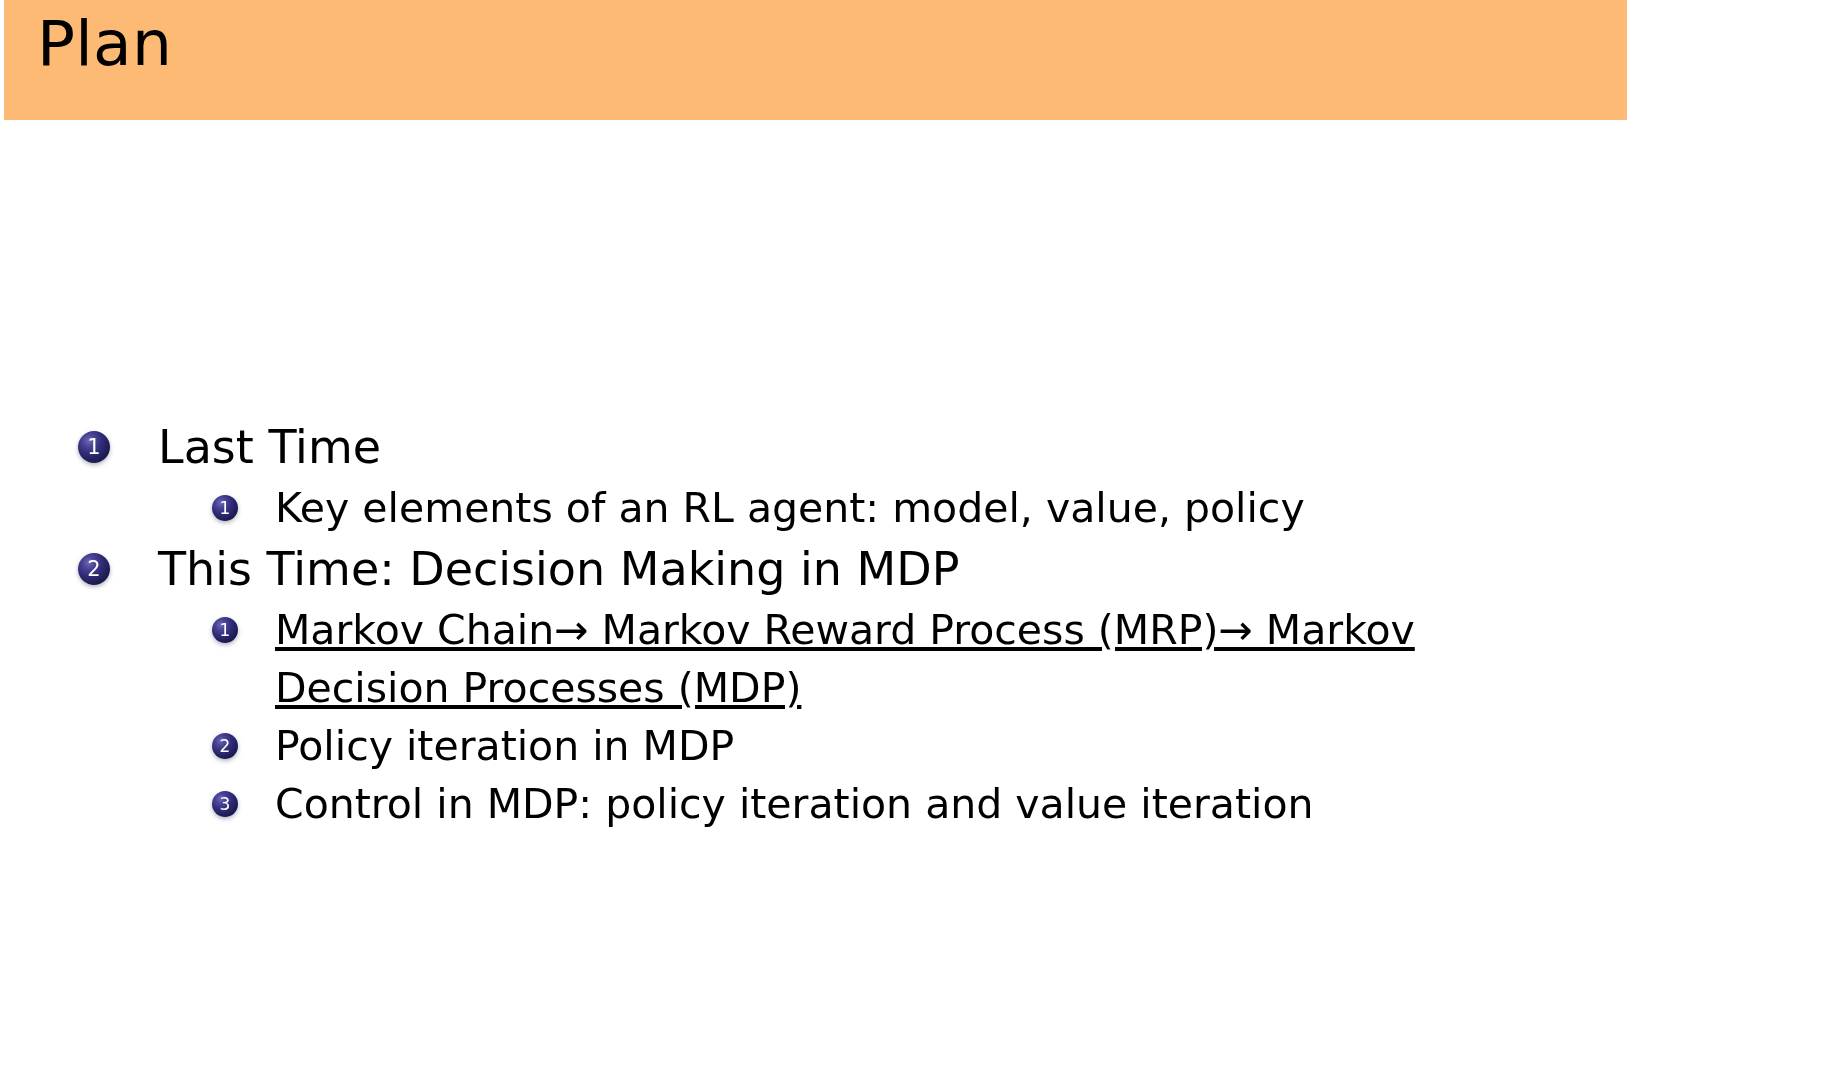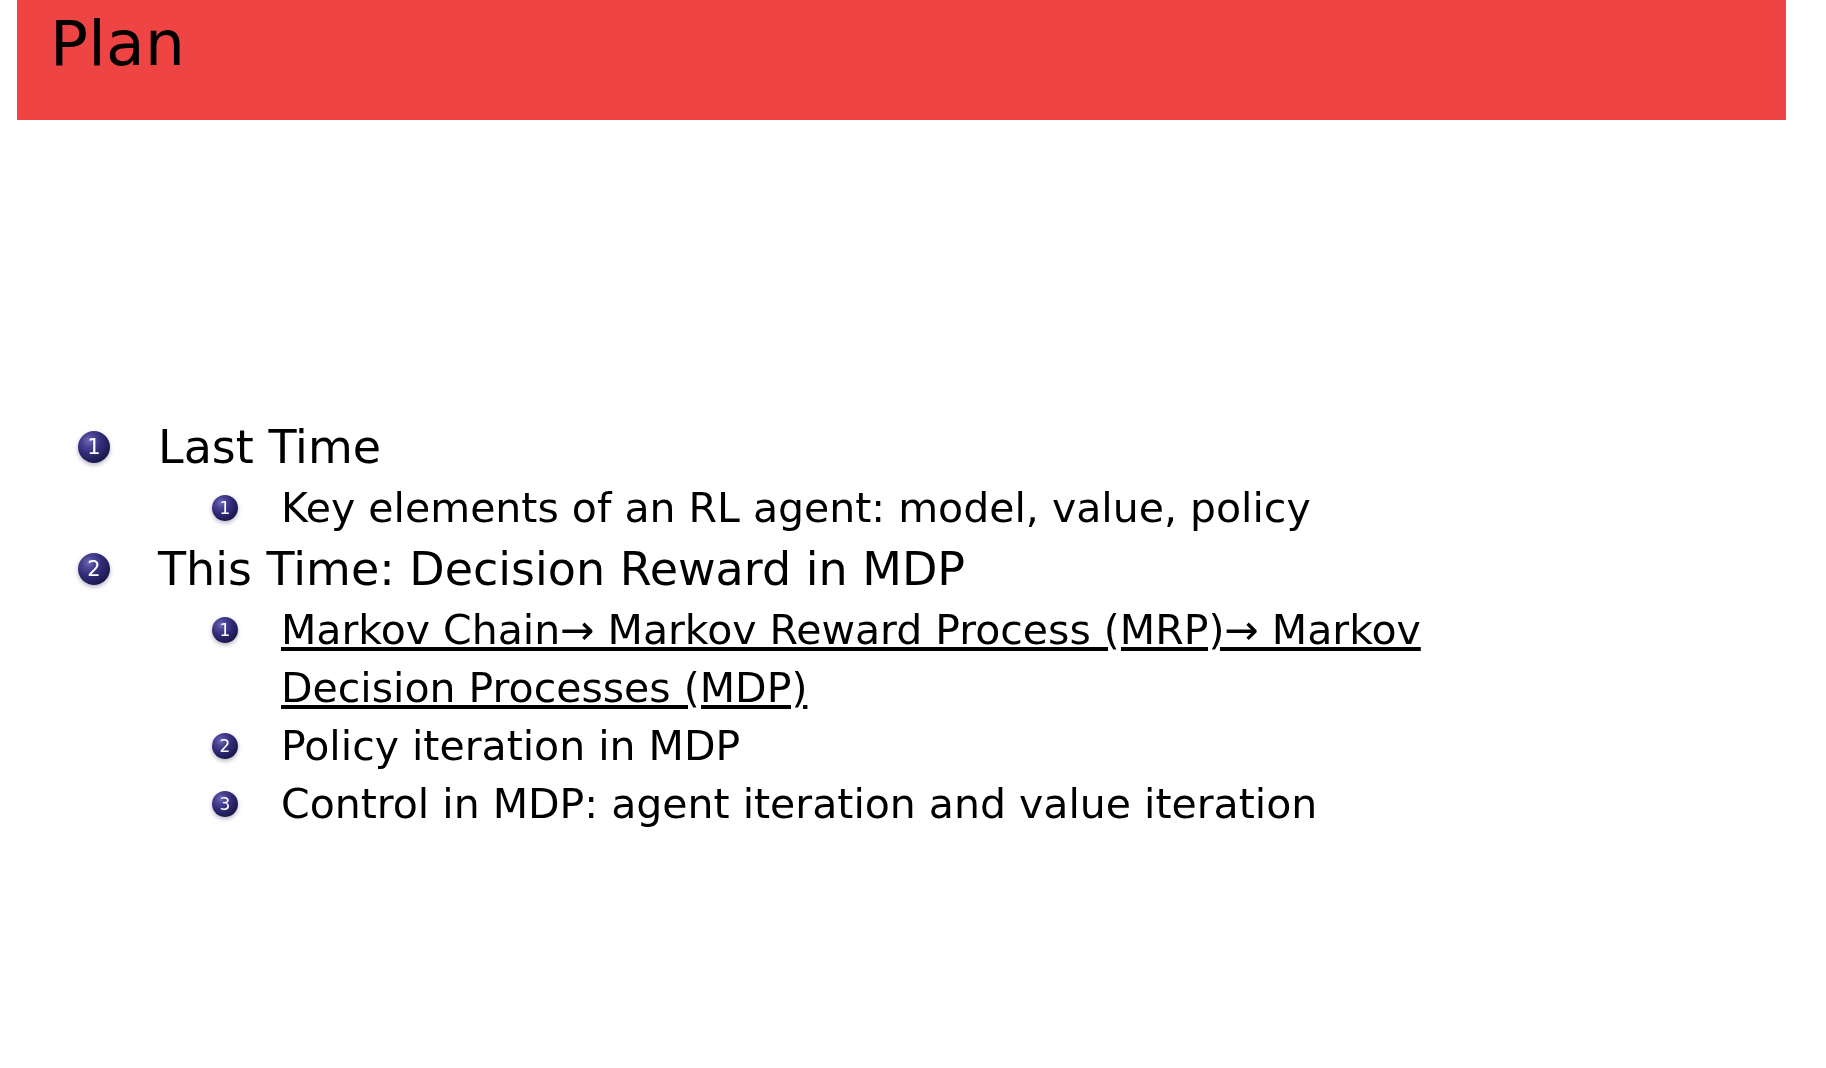--- a/index.html
+++ b/index.html
@@ -19,25 +19,25 @@
   
   .slide {
     position: absolute;
     inset: 0;
     background: #ffffff;
   }
 
   
   .frametitle-bar {
     position: absolute;
-    left: 17px;
+    left: 4px;
     top: 0;
-    width: 1769px;
+    width: 1623px;
     height: 120px;
-    background: #ef4444;
+    background: #fdba74;
   }
   .frametitle {
     position: absolute;
     left: 33px;
     top: 12px;
     font-size: 63px;
     line-height: 1.0;
     color: #000000;
     letter-spacing: 0.3px;
     white-space: nowrap;
@@ -85,21 +85,20 @@
 
   .item-l2 {
     padding-left: 275px;
     min-height: 58px;
   }
   .item-l2 > .itext {
     font-size: 41px;
     line-height: 58px;
     color: #000000;
     display: block;
-    margin-left: 6px;
   }
   .item-l2 > .itext.wrapping {
     white-space: normal;
     max-width: 1265px;
     text-decoration: underline;
   }
 
   
   .ball {
     position: absolute;
@@ -158,36 +157,36 @@
 
       <div class="sublist">
         <div class="item-l2">
           <span class="ball lvl2">1</span>
           <span class="itext">Key elements of an RL agent:  model, value, policy</span>
         </div>
       </div>
 
       <div class="item-l1">
         <span class="ball lvl1">2</span>
-        <span class="itext">This Time:  Decision Reward in MDP</span>
+        <span class="itext">This Time:  Decision Making in MDP</span>
       </div>
 
       <div class="sublist">
 
         <div class="item-l2">
           <span class="ball lvl2">1</span>
           <span class="itext wrapping arrow">Markov Chain→ Markov Reward Process (MRP)→ Markov Decision Processes (MDP)</span>
         </div>
 
         <div class="item-l2">
           <span class="ball lvl2">2</span>
           <span class="itext">Policy iteration in MDP</span>
         </div>
 
         <div class="item-l2">
           <span class="ball lvl2">3</span>
-          <span class="itext">Control in MDP:  agent iteration and value iteration</span>
+          <span class="itext">Control in MDP:  policy iteration and value iteration</span>
         </div>
 
       </div>
     </div>
   </div>
 </div>
 
 </body></html>

